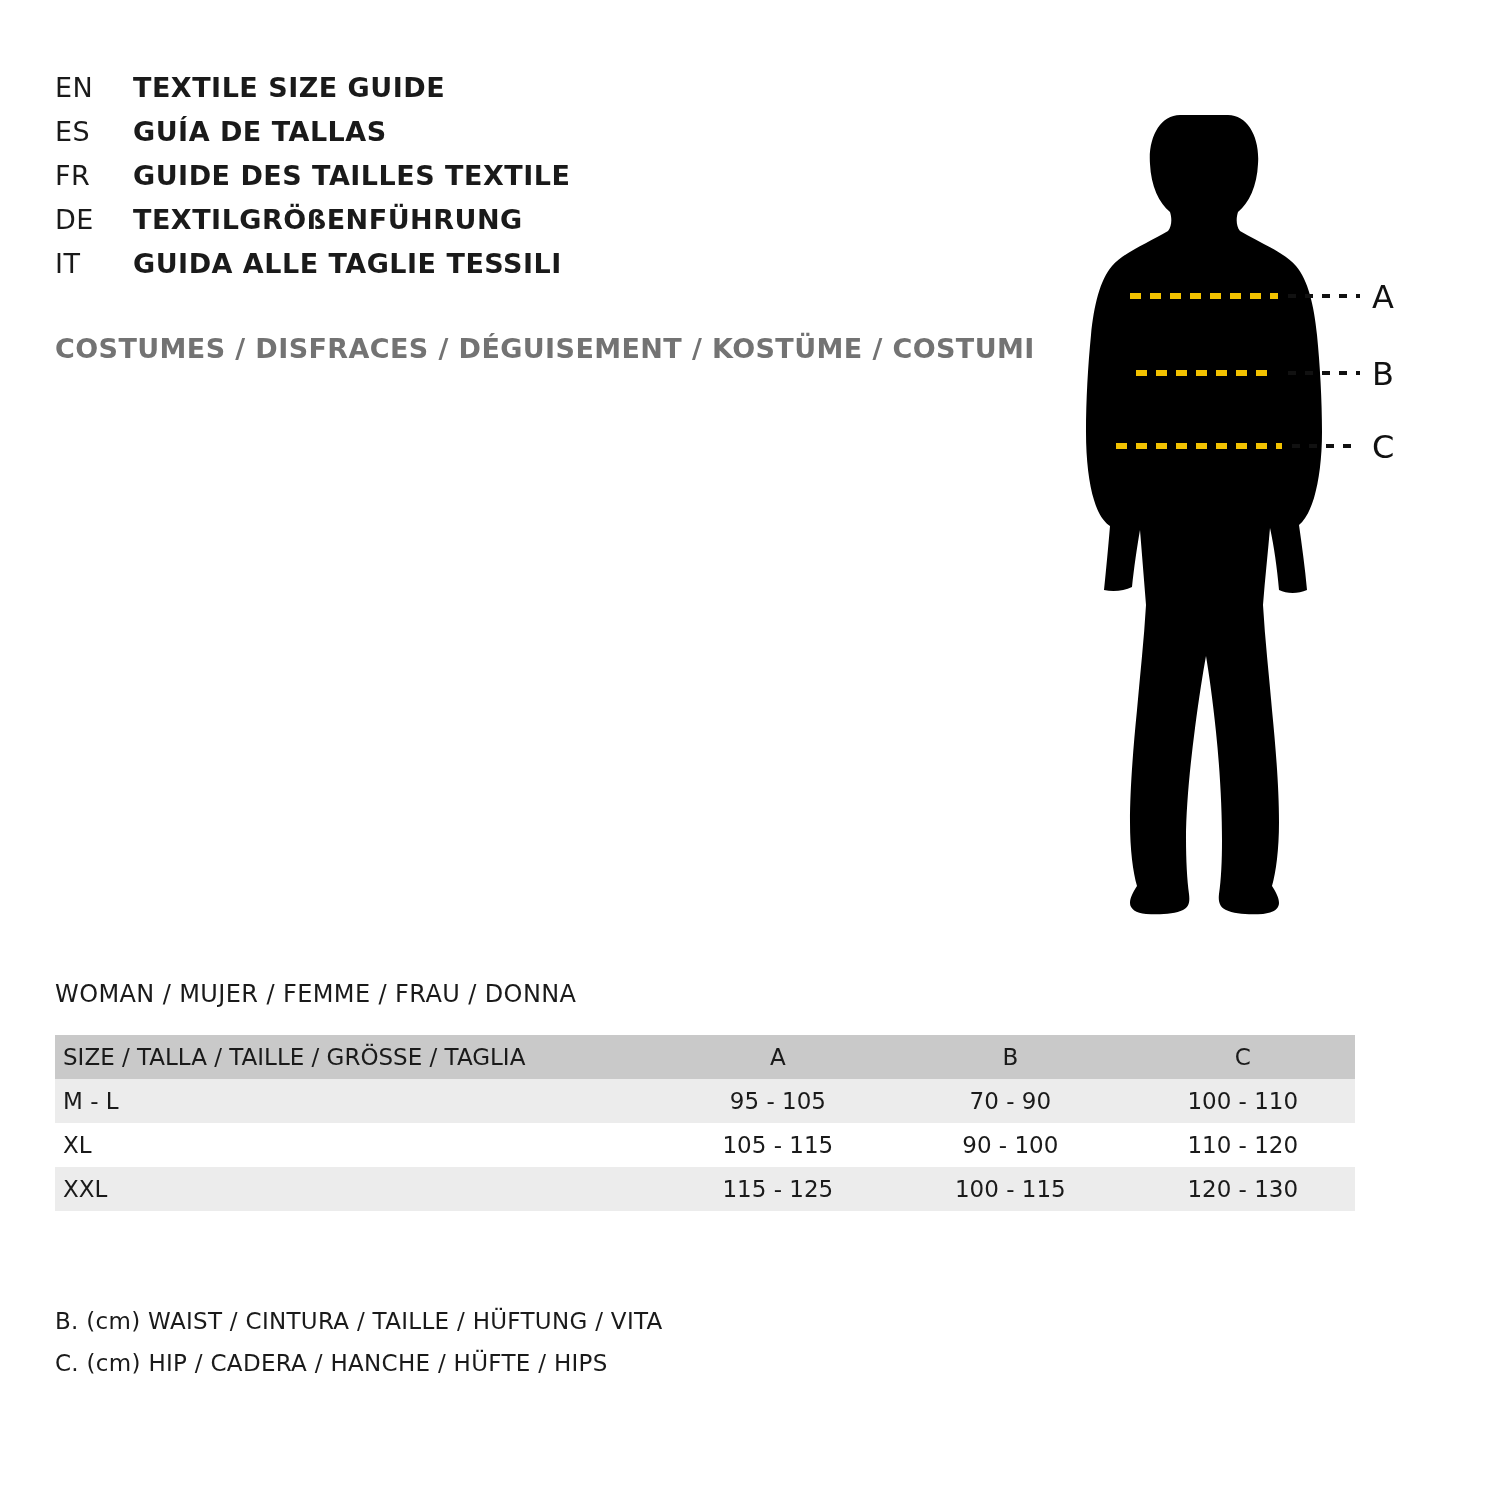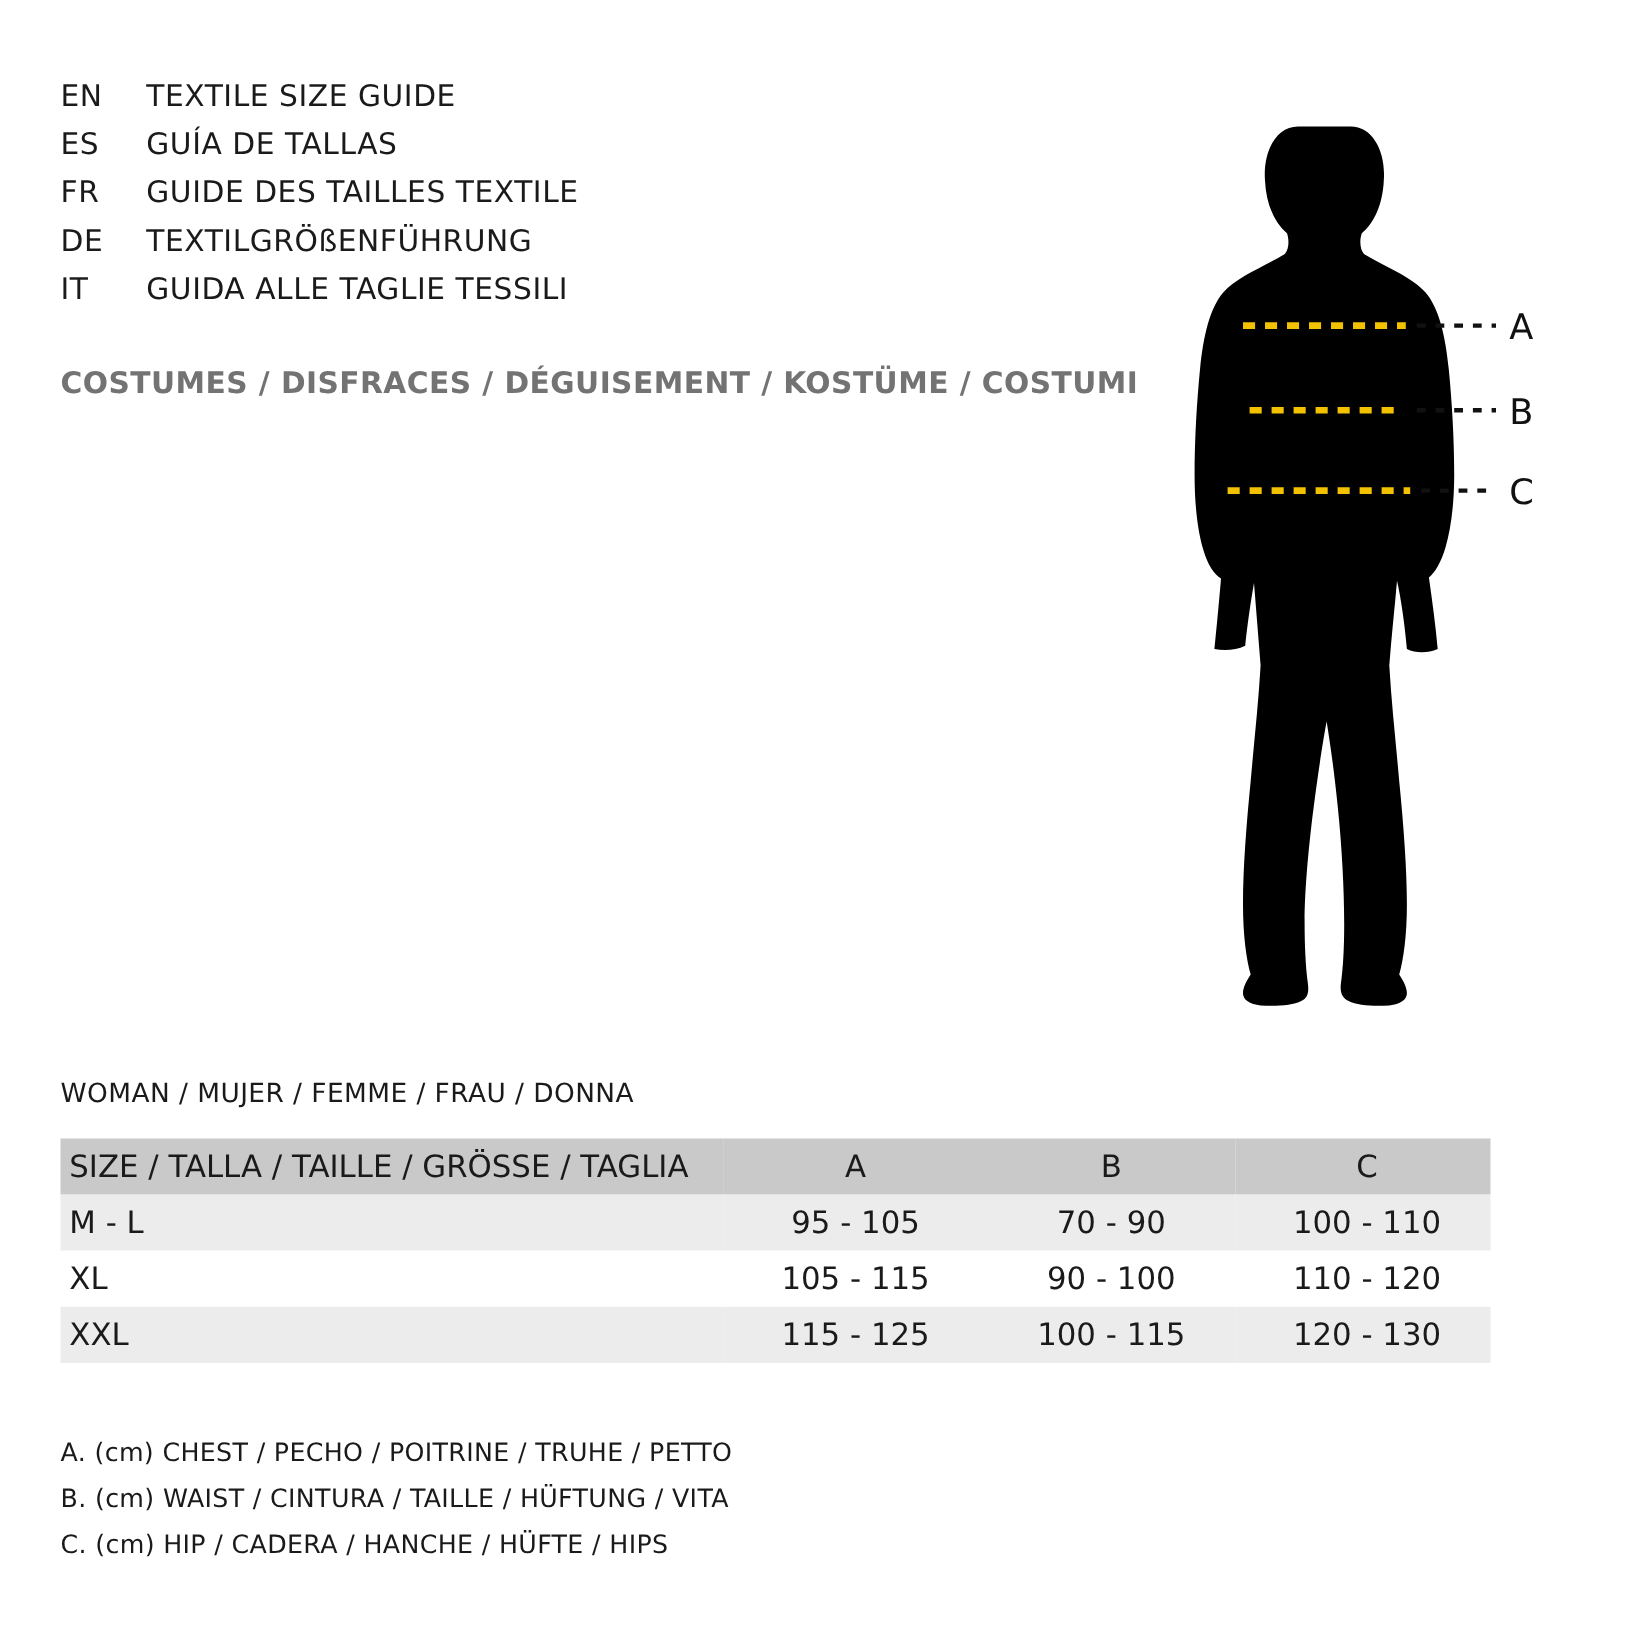--- a/index.html
+++ b/index.html
@@ -36,20 +36,21 @@
     font-size: 27px;
     letter-spacing: 0.5px;
     color: #1a1a1a;
   }
   .lang-code {
     width: 78px;
     flex: 0 0 78px;
   }
   .lang-text {
     flex: 1 1 auto;
+    font-weight: bold;
   }
 
   .subtitle {
     position: absolute;
     left: 55px;
     top: 333px;
     font-size: 27px;
     font-weight: bold;
     letter-spacing: 0.4px;
     color: #737373;
@@ -76,21 +77,21 @@
     letter-spacing: 0.4px;
     color: #1a1a1a;
   }
 
   table.size-table {
     position: absolute;
     left: 55px;
     top: 1035px;
     width: 1300px;
     border-collapse: collapse;
-    font-size: 28px;
+    font-size: 23px;
     color: #1a1a1a;
   }
   table.size-table th,
   table.size-table td {
     padding: 9px 0 9px 8px;
     font-weight: normal;
     text-align: left;
   }
   table.size-table thead tr {
     background: #c9c9c9;
@@ -256,18 +257,17 @@
       <tr class="row-even">
         <td class="col-size">XXL</td>
         <td class="col-a col-abc">115 - 125</td>
         <td class="col-b col-abc">100 - 115</td>
         <td class="col-c col-abc">120 - 130</td>
       </tr>
     </tbody>
   </table>
 
   <div class="legend">
-    <div>A. (cm) CHEST / PECHO / POITRINE / TRUHE / PETTO</div>
     <div>B. (cm) WAIST / CINTURA / TAILLE / HÜFTUNG / VITA</div>
     <div>C. (cm) HIP / CADERA / HANCHE / HÜFTE / HIPS</div>
   </div>
 
 </div>
 
 </body></html>

